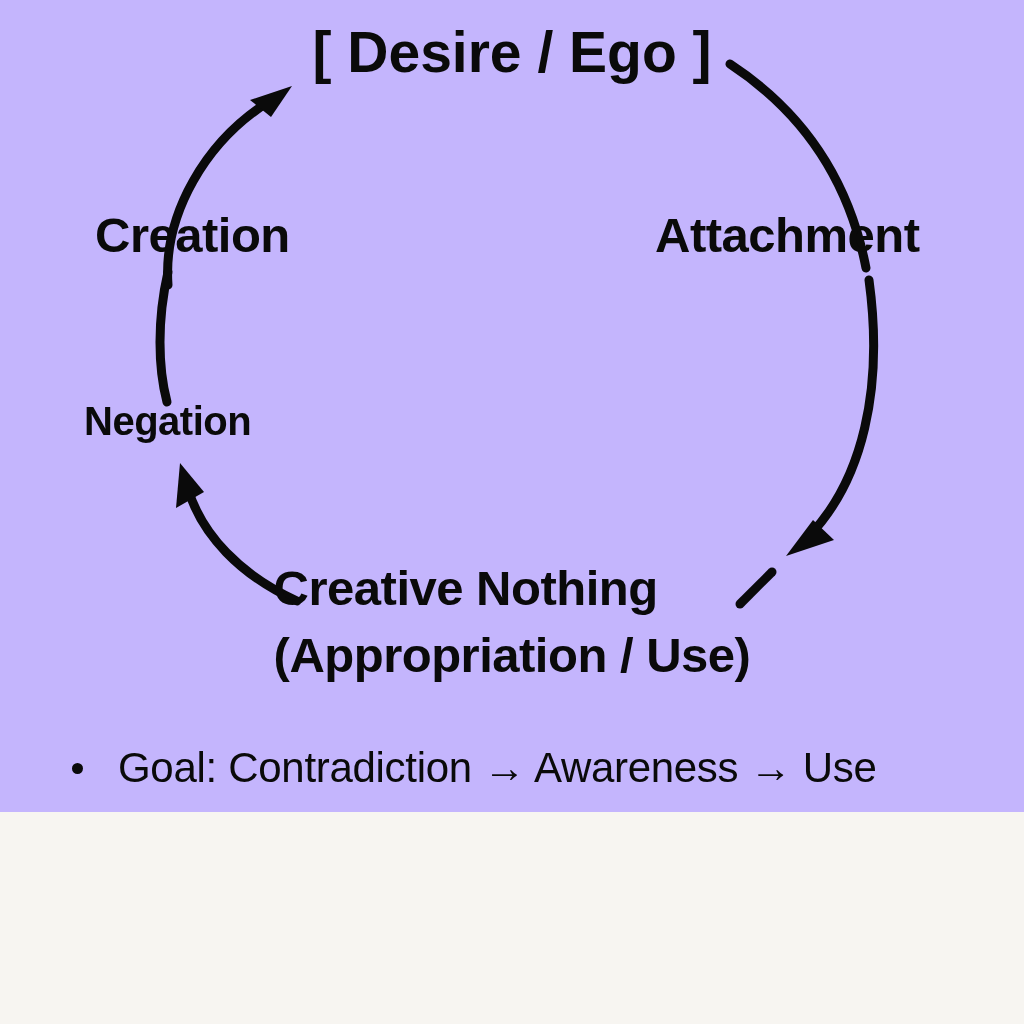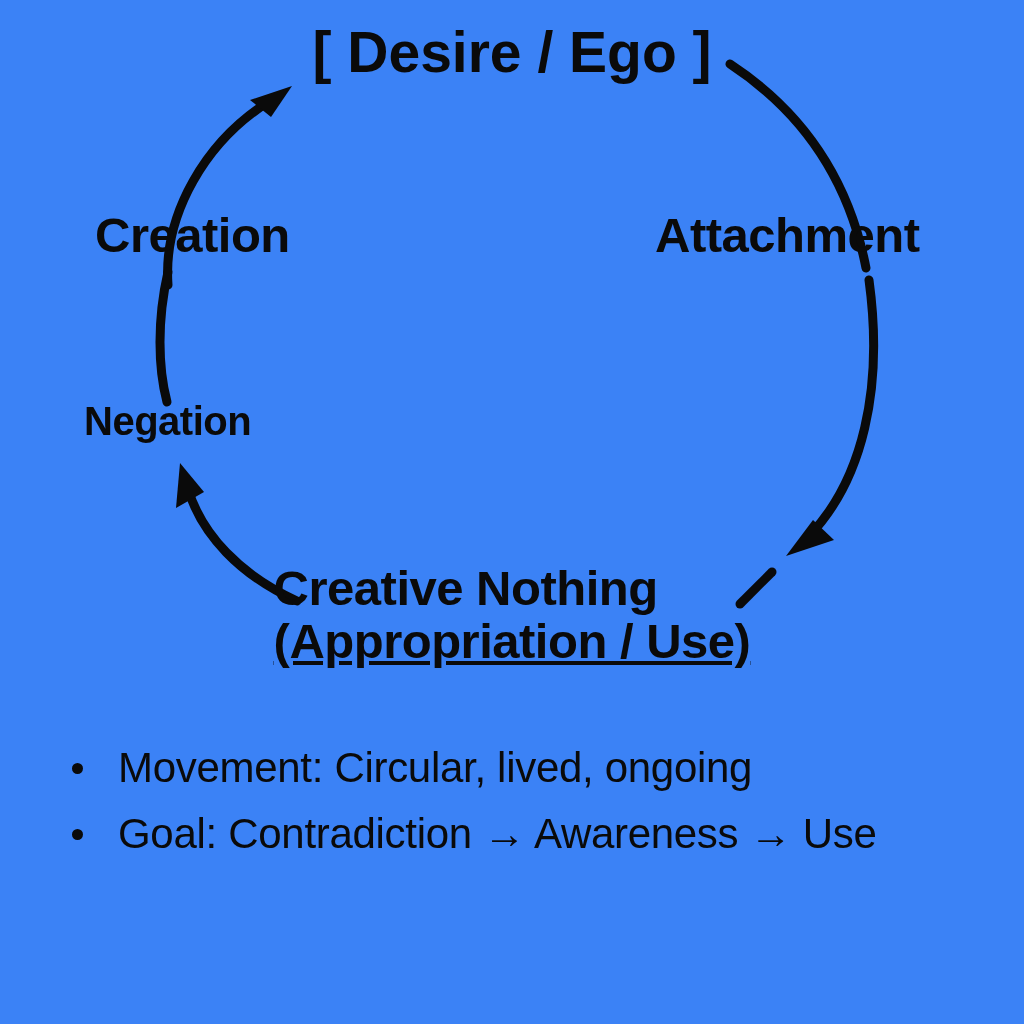--- a/index.html
+++ b/index.html
@@ -11,22 +11,22 @@
     height: 1024px;
     background: #F7F5F1;
     font-family: "Liberation Sans", sans-serif;
     color: #0A0A0A;
     overflow: hidden;
     position: relative;
   }
   #stage {
     position: relative;
     width: 1024px;
-    height: 1024px;
-    background: #3b82f6;
+    height: 812px;
+    background: #c4b5fd;
   }
 
   
   #cycle {
     position: absolute;
     left: 0;
     top: 0;
     width: 1024px;
     height: 720px;
   }
@@ -71,21 +71,21 @@
   }
   .node-bottom {
     font-size: 49px;
     left: 50%;
     transform: translateX(-50%);
     top: 562px;
     text-align: left;
   }
   .node-bottom .l2 {
     display: block;
-    text-decoration: underline;
+    margin-top: 14px;
   }
 
   
   #bullets {
     position: absolute;
     left: 0;
     top: 735px;
     width: 1024px;
     padding: 0;
     margin: 0;
@@ -158,21 +158,17 @@
     <div class="node node-bottom">
       <span class="l1">Creative Nothing</span>
       <span class="l2">(Appropriation / Use)</span>
     </div>
 
   </div>
 
   <ul id="bullets">
     <li>
       <span class="dot"></span>
-      <span>Movement: Circular, lived, ongoing</span>
-    </li>
-    <li>
-      <span class="dot"></span>
       <span>Goal: Contradiction → Awareness → Use</span>
     </li>
   </ul>
 
 </div>
 
 </body></html>

